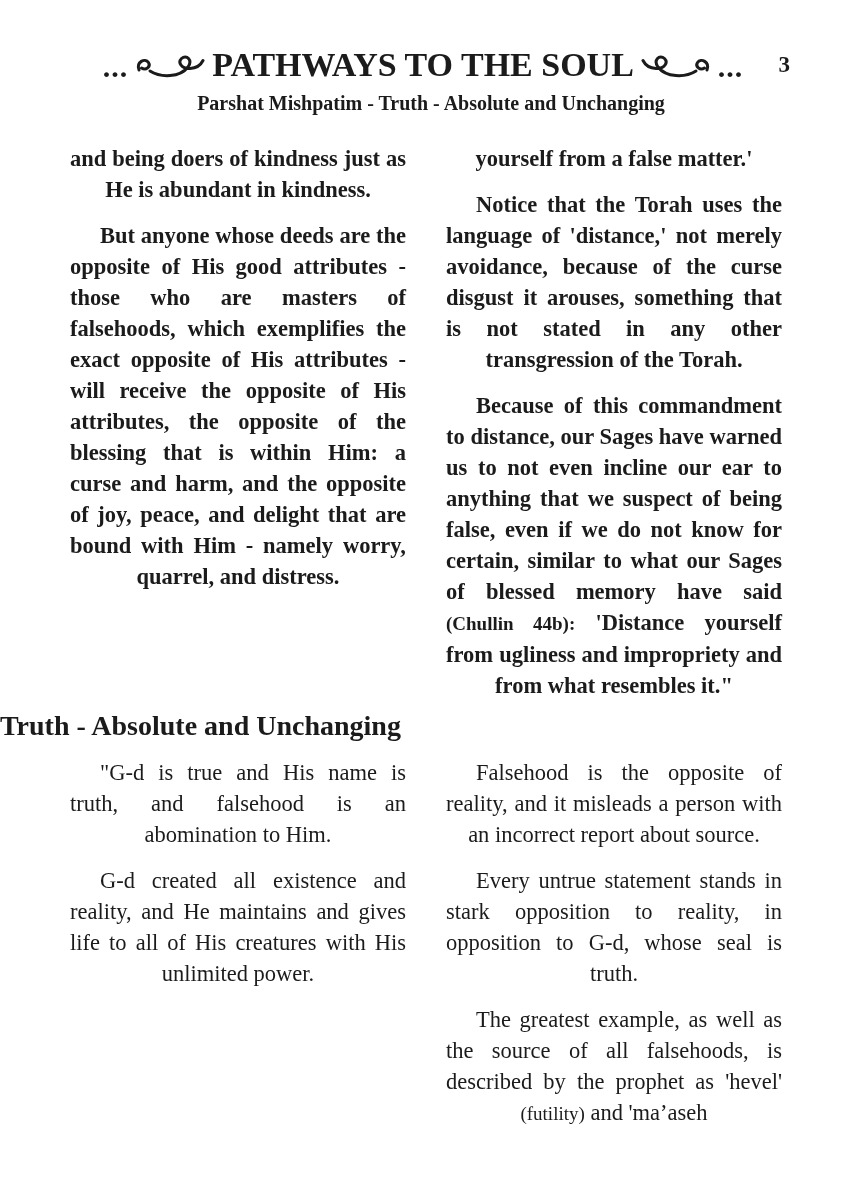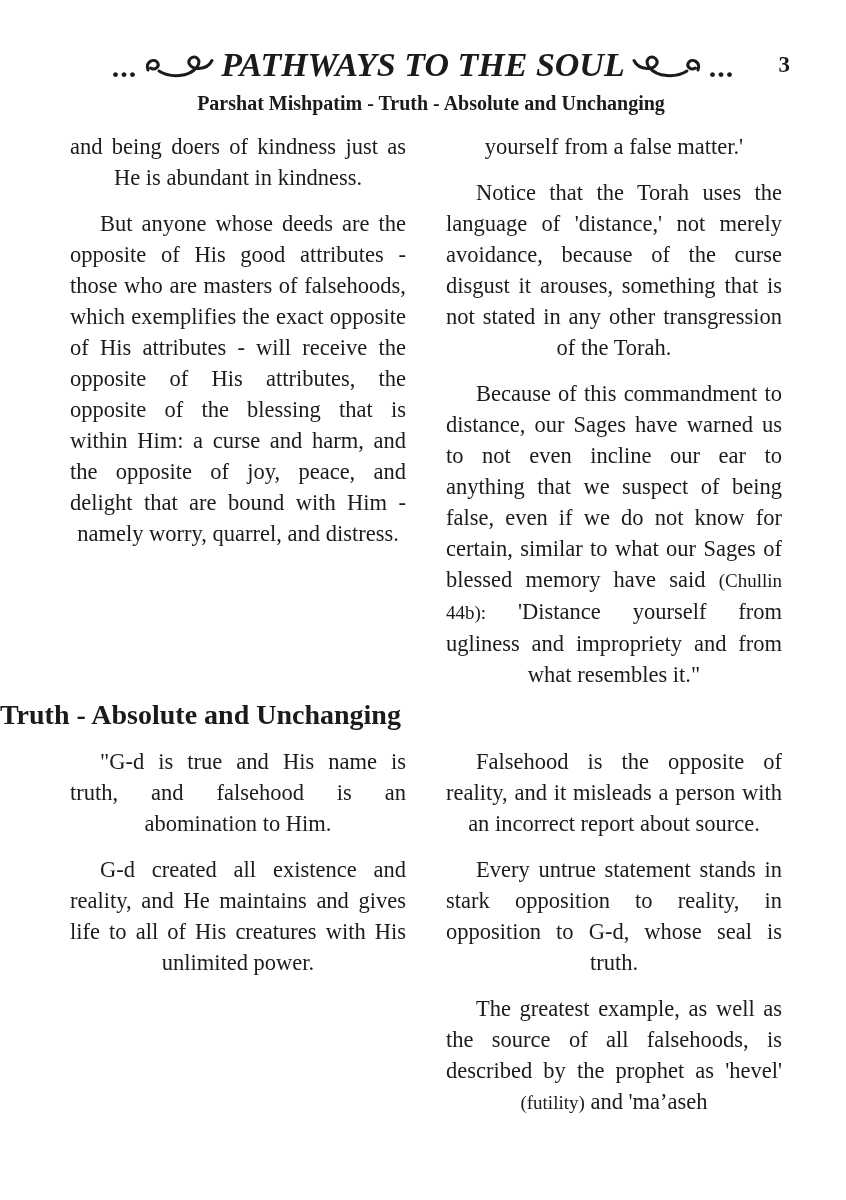--- a/index.html
+++ b/index.html
@@ -19,21 +19,20 @@
     align-items: center;
     gap: 7px;
     height: 42px;
   }
   .title {
     font-size: 34px;
     font-weight: bold;
     margin: 0;
     line-height: 1.05;
     white-space: nowrap;
-    font-style: italic;
   }
   .dots {
     font-size: 30px;
     font-weight: bold;
     letter-spacing: 1px;
     line-height: 1;
     transform: translateY(2px);
   }
   .flourish { display: block; }
   .flourish.mirror { transform: scaleX(-1); }
@@ -43,21 +42,21 @@
     right: 56px;
     font-size: 23px;
     font-weight: bold;
   }
   .subtitle { font-size: 20px; font-weight: bold; margin: 6px 0 0 16px; }
   .columns {
     display: flex;
     gap: 40px;
     padding: 0 64px 0 70px;
   }
-  .columns.top { margin-top: 16px; }
+  .columns.top { margin-top: 28px; font-weight: bold; }
   .col { flex: 1; min-width: 0; }
   .col p {
     margin: 0 0 15px 0;
     font-size: 22.5px;
     line-height: 31px;
     text-align: justify;
     text-align-last: center;
     text-indent: 30px;
   }
   .col p.cont { text-indent: 0; }

